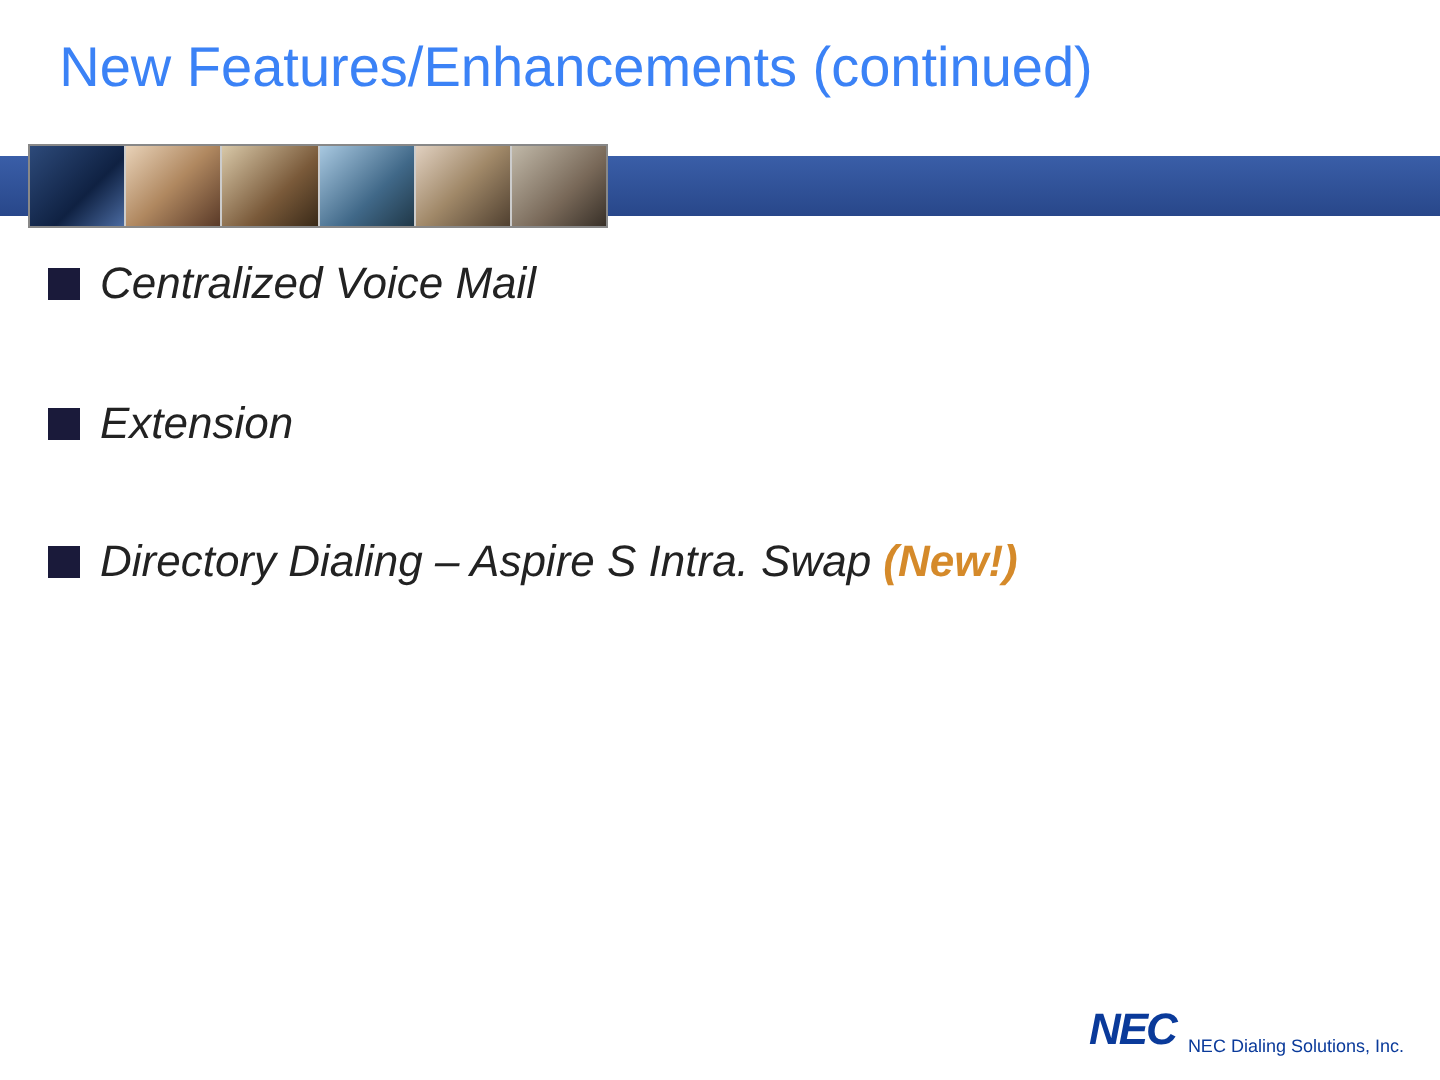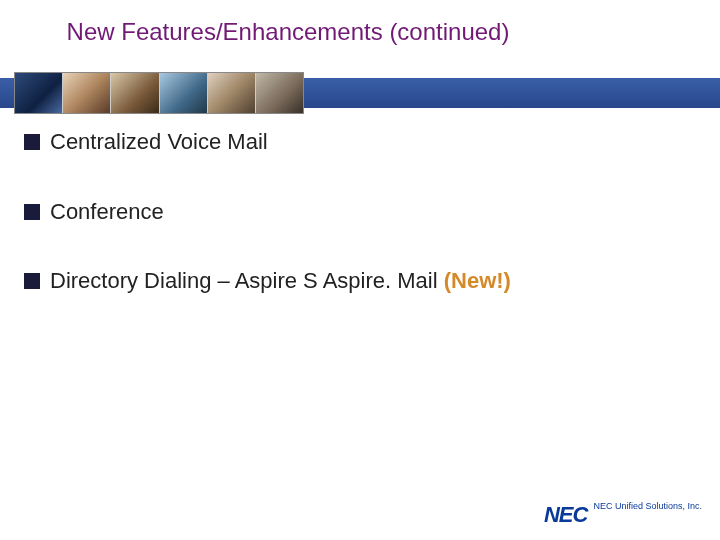--- a/index.html
+++ b/index.html
@@ -8,22 +8,22 @@
     background: #ffffff;
     font-family: Verdana, Tahoma, Arial, sans-serif;
     position: relative;
   }
   .title {
     position: absolute;
     top: 18px;
     left: 0;
     width: 576px;
     text-align: center;
-    font-size: 24px;
-    color: #701a75;
+    font-size: 28px;
+    color: #3b82f6;
     font-weight: 400;
   }
   .banner {
     position: absolute;
     top: 70px;
     left: 0;
     width: 720px;
     height: 46px;
   }
   .blue-bar {
@@ -71,33 +71,33 @@
     line-height: 1.25;
   }
   .sq {
     width: 16px;
     height: 16px;
     background: #1a1a3a;
     margin-top: 6px;
     margin-right: 10px;
     flex: 0 0 auto;
   }
-  .txt { flex: 1; }
+  .txt { flex: 1; font-style: italic; }
   .new-tag {
     color: #d58a2a;
     font-weight: 700;
     text-align: center;
   }
 
   .logo {
     position: absolute;
     right: 18px;
     bottom: 12px;
     display: flex;
-    align-items: flex-start;
+    align-items: flex-end;
     gap: 6px;
   }
   .nec-mark {
     font-family: Arial, sans-serif;
     font-weight: 900;
     font-size: 22px;
     color: #0a3a9a;
     letter-spacing: -1px;
     font-style: italic;
   }
@@ -129,29 +129,29 @@
   <div class="bullet-item">
     <div class="sq"></div>
     <div class="txt">
       <span>Centralized Voice Mail</span>
       <span class="new-tag"></span>
     </div>
   </div>
   <div class="bullet-item">
     <div class="sq"></div>
     <div class="txt">
-      <span>Conference</span>
+      <span>Extension</span>
       <span class="new-tag"></span>
     </div>
   </div>
   <div class="bullet-item">
     <div class="sq"></div>
     <div class="txt">
-      <span>Directory Dialing – Aspire S Aspire. Mail </span>
+      <span>Directory Dialing – Aspire S Intra. Swap </span>
       <span class="new-tag">(New!)</span>
     </div>
   </div>
 </div>
 
 <div class="logo">
   <span class="nec-mark">NEC</span>
-  <span class="nec-sub">NEC Unified Solutions, Inc.</span>
+  <span class="nec-sub">NEC Dialing Solutions, Inc.</span>
 </div>
 
 </body></html>

